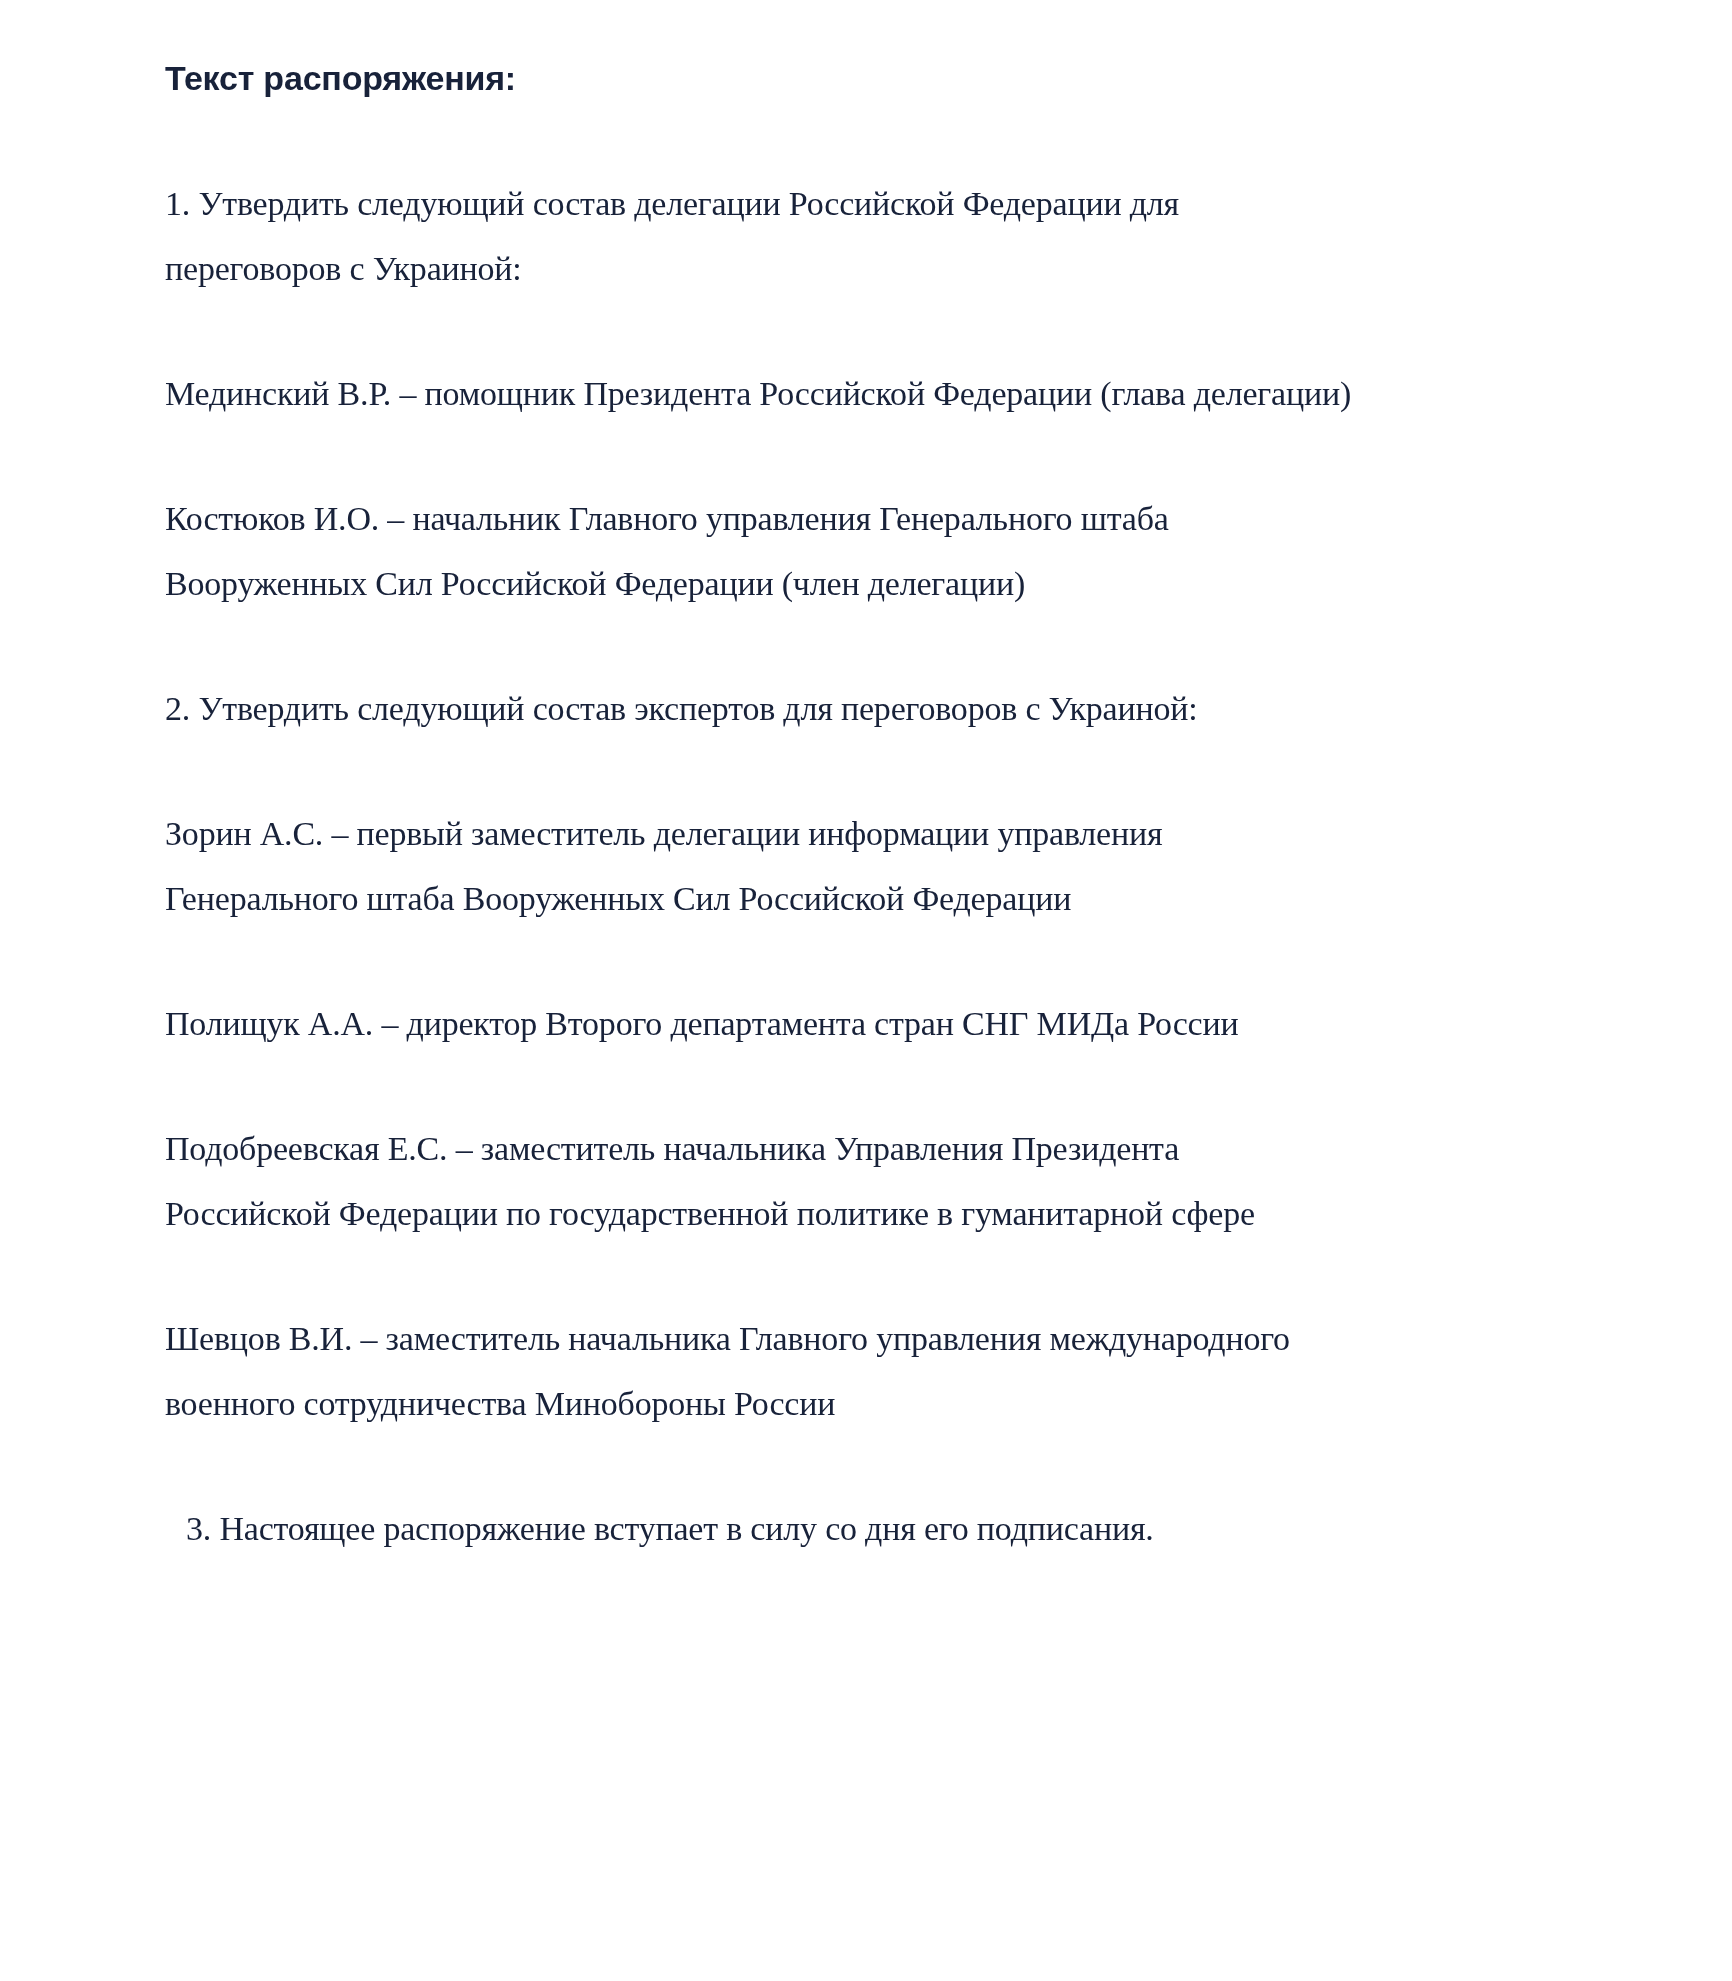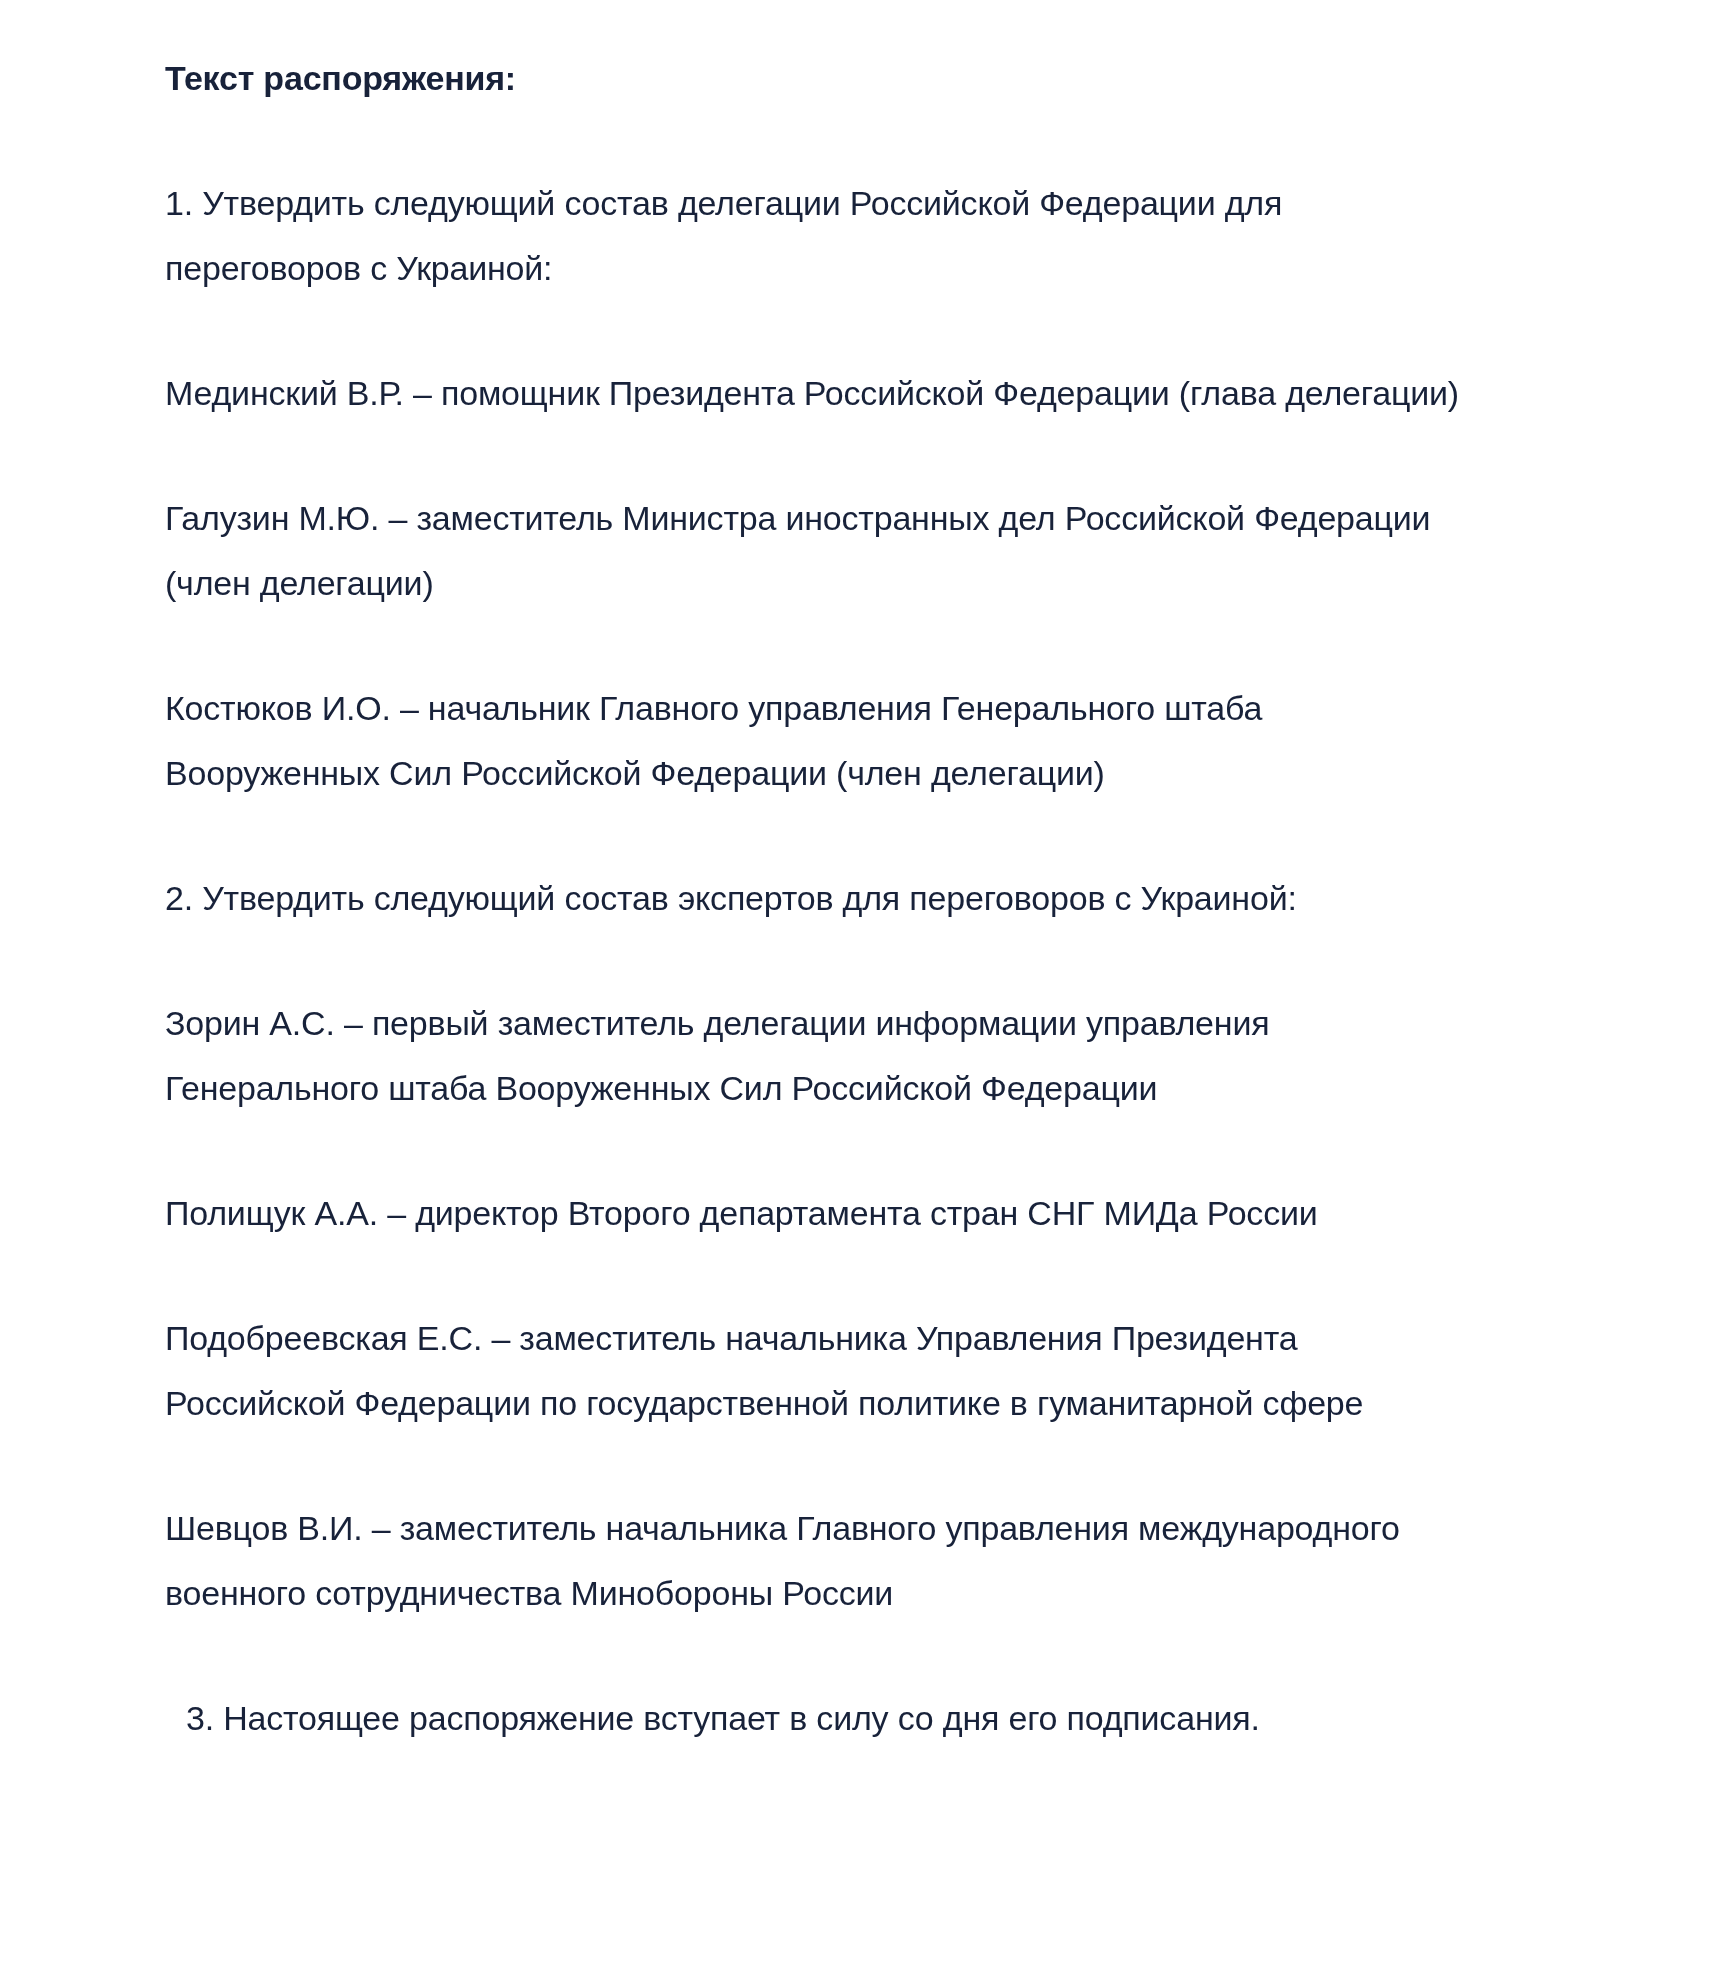--- a/index.html
+++ b/index.html
@@ -26,21 +26,21 @@
     font-family:"Liberation Sans", sans-serif;
     font-size:34px;
     line-height:65px;
     font-weight:700;
     color:var(--text-color);
     letter-spacing:-0.2px;
     white-space:pre;
   }
   .para{
     margin:0 0 60px 0;
-    font-family:Liberation Sans, sans-serif;
+    font-family:Liberation Serif, serif;
     font-size:34px;
     line-height:65px;
     font-weight:400;
     color:var(--text-color);
     letter-spacing:-0.2px;
     white-space:pre;
   }
   .para:last-child{
     margin-bottom:0;
     margin-left:21px;
@@ -48,22 +48,20 @@
 </style>
 </head>
 <body>
 
 <main class="doc">
   <h1 class="doc-heading">Текст распоряжения:</h1>
 
   <p class="para">1. Утвердить следующий состав делегации Российской Федерации для
 переговоров с Украиной:</p>
   <p class="para">Мединский В.Р. – помощник Президента Российской Федерации (глава делегации)</p>
-  <p class="para">Галузин М.Ю. – заместитель Министра иностранных дел Российской Федерации
-(член делегации)</p>
   <p class="para">Костюков И.О. – начальник Главного управления Генерального штаба
 Вооруженных Сил Российской Федерации (член делегации)</p>
   <p class="para">2. Утвердить следующий состав экспертов для переговоров с Украиной:</p>
   <p class="para">Зорин А.С. – первый заместитель делегации информации управления
 Генерального штаба Вооруженных Сил Российской Федерации</p>
   <p class="para">Полищук А.А. – директор Второго департамента стран СНГ МИДа России</p>
   <p class="para">Подобреевская Е.С. – заместитель начальника Управления Президента
 Российской Федерации по государственной политике в гуманитарной сфере</p>
   <p class="para">Шевцов В.И. – заместитель начальника Главного управления международного
 военного сотрудничества Минобороны России</p>

